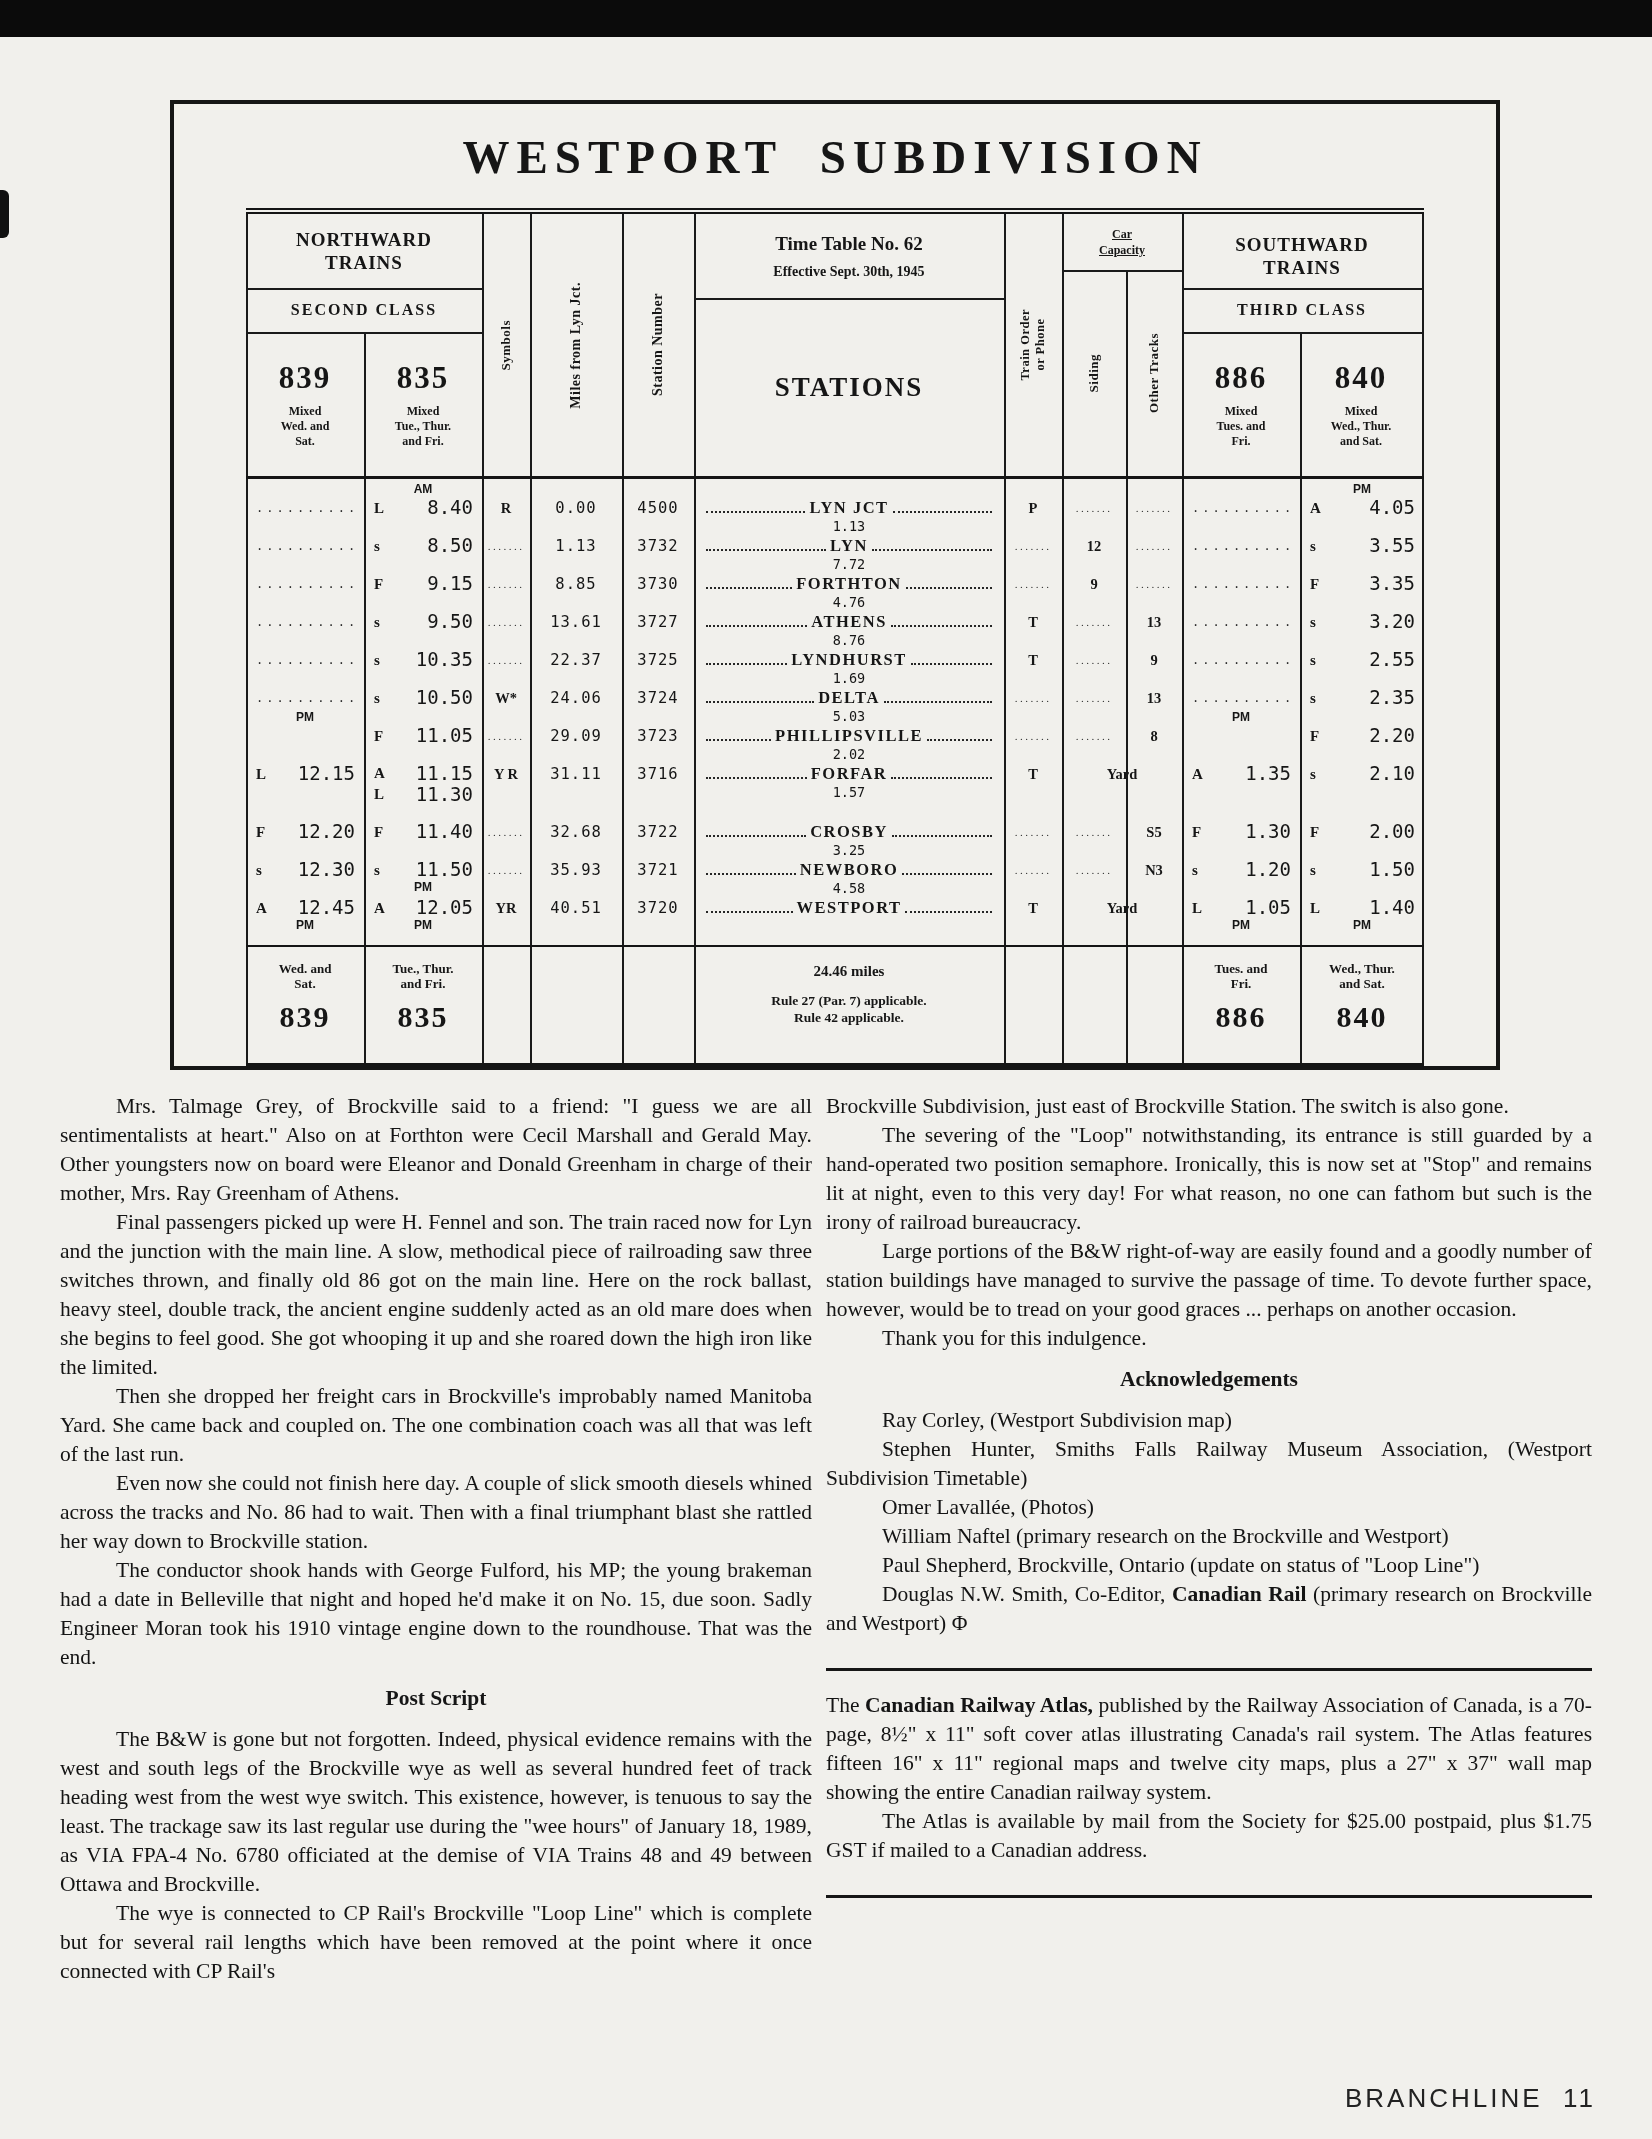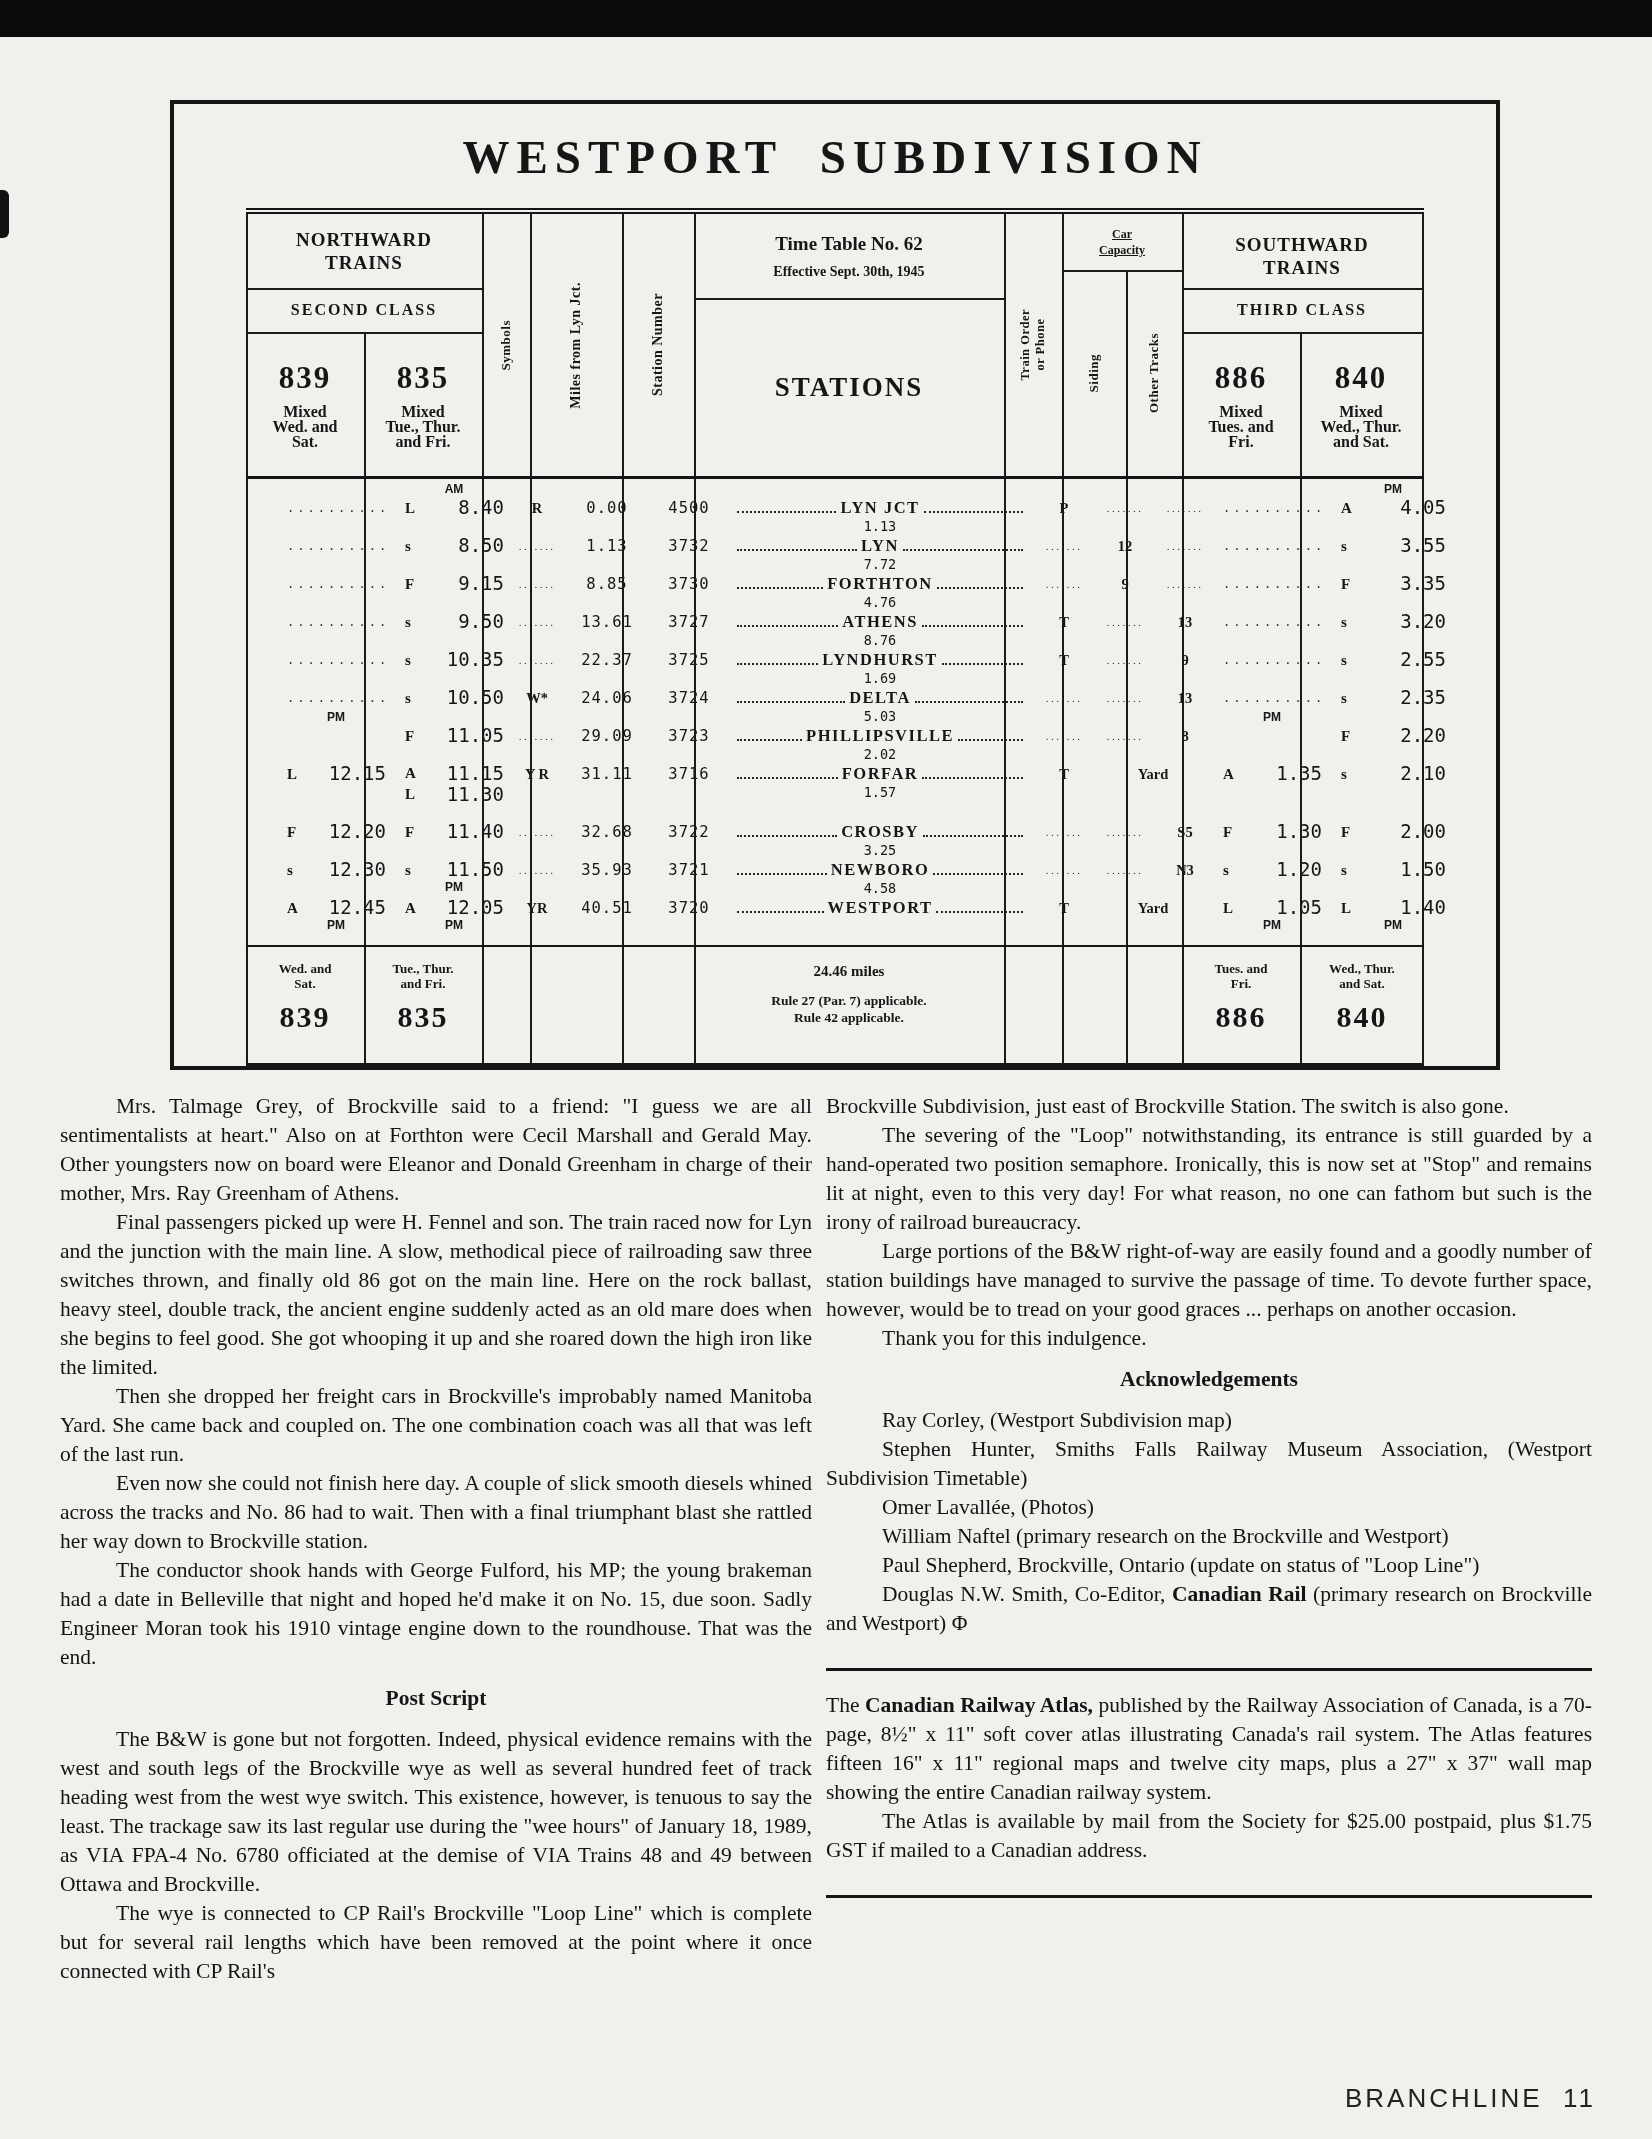--- a/index.html
+++ b/index.html
@@ -14,31 +14,31 @@
   .ttable{position:relative;width:1178px;margin:24px auto 0;}
   .ln{position:absolute;background:#1a1a1a;display:block;}
   .vline{position:absolute;top:0;bottom:0;width:2px;background:#1a1a1a;display:block;}
 
   
   .t-header{position:relative;height:262px;border-top:6px double #151515;border-bottom:3px solid #151515;}
   .hb{position:absolute;display:flex;align-items:center;justify-content:center;text-align:center;flex-direction:column;}
   .dir{font-weight:bold;font-size:19px;letter-spacing:1px;line-height:23px;white-space:pre-line;}
   .hclass{font-weight:bold;font-size:16px;letter-spacing:2px;}
   .trainno{font-weight:bold;font-size:31px;letter-spacing:2px;}
-  .svc{font-weight:bold;font-size:16px;line-height:15px;margin-top:8px;white-space:pre-line;}
+  .svc{font-weight:bold;font-size:12px;line-height:15px;margin-top:8px;white-space:pre-line;}
   .vlab{writing-mode:vertical-rl;transform:rotate(180deg);font-weight:bold;font-size:14px;letter-spacing:.5px;white-space:pre-line;}
   .vlab.small{font-size:12.5px;line-height:15px;}
   .ttno{font-weight:bold;font-size:19px;}
   .eff{font-weight:bold;font-size:14px;margin-top:9px;}
   .stlabel{font-weight:bold;font-size:27px;letter-spacing:2px;}
   .caplab{font-weight:bold;font-size:12px;line-height:16px;white-space:pre-line;text-decoration:underline;}
 
   
   .t-body{position:relative;padding:18px 0 10px;}
-  .trow{position:relative;display:grid;grid-template-columns:118px 118px 48px 92px 72px 310px 58px 64px 56px 118px 124px;padding-left:31px;}
+  .trow{position:relative;display:grid;grid-template-columns:118px 118px 48px 92px 72px 310px 58px 64px 56px 118px 124px;}
   .tcell{position:relative;display:flex;flex-direction:column;}
   .toplab{position:absolute;top:-15px;left:0;right:0;height:14px;text-align:center;
           font-family:"Liberation Sans",sans-serif;font-weight:bold;font-size:12px;}
   .tline{display:flex;min-height:22px;align-items:center;padding:0 9px 0 10px;}
   .pfx{width:16px;font-weight:bold;font-size:15px;line-height:21px;white-space:pre-line;}
   .pfx:empty{width:0;}
   .tval{flex:1;text-align:right;font-family:"DejaVu Sans Mono",monospace;font-size:19px;line-height:21px;
         min-height:22px;white-space:pre-line;overflow:hidden;}
   .tval:empty::before{content:"..............";display:block;text-align:left;font-size:12px;letter-spacing:3px;
         color:#2e2e2e;line-height:22px;}

